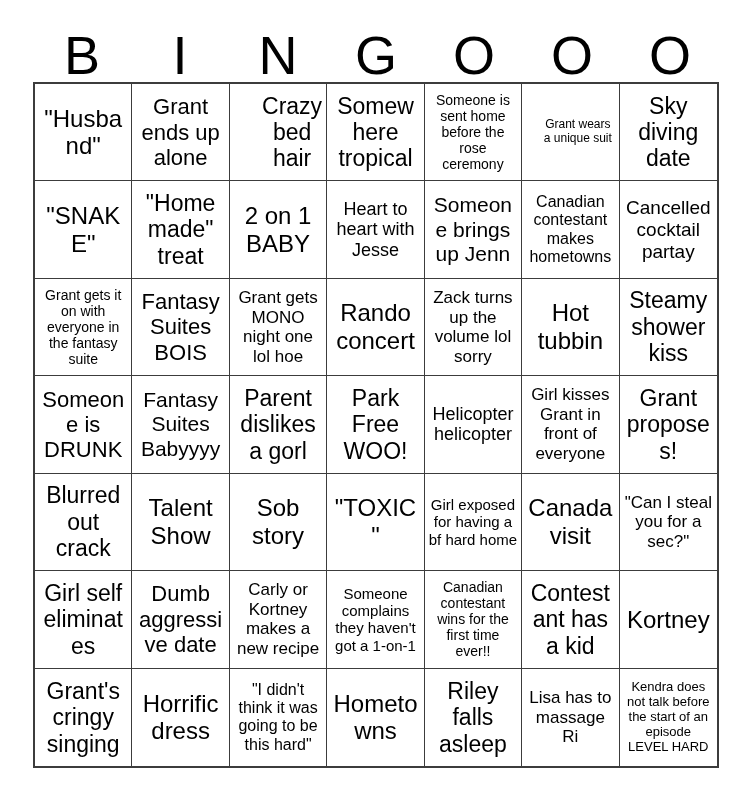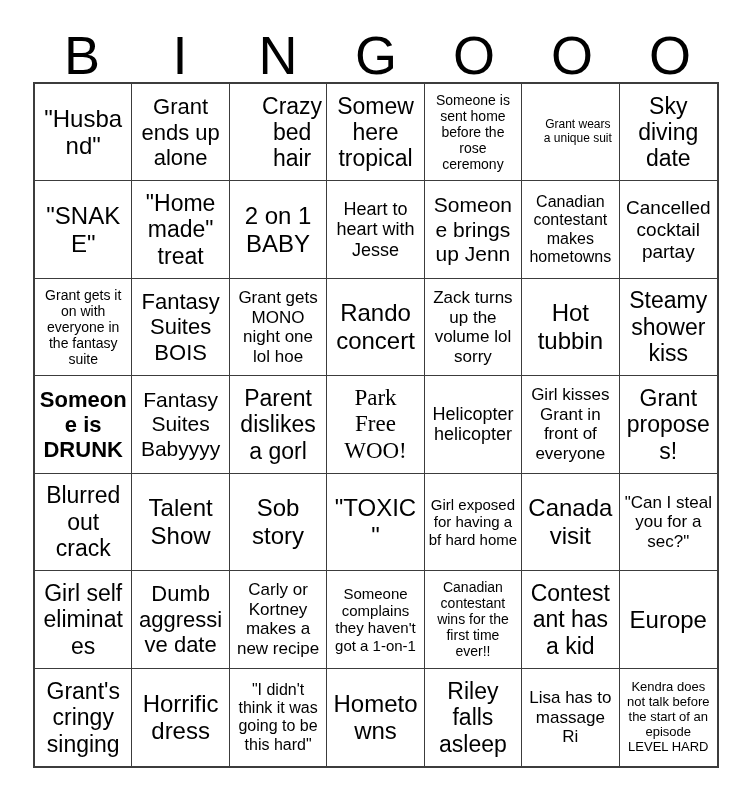--- a/index.html
+++ b/index.html
@@ -142,30 +142,30 @@
       <div class="cell">
         <span class="cell-text" style="font-size: 17px;">Zack turns up the volume lol sorry</span>
       </div>
       <div class="cell">
         <span class="cell-text" style="font-size: 24px;">Hot tubbin</span>
       </div>
       <div class="cell">
         <span class="cell-text" style="font-size: 23px;">Steamy shower kiss</span>
       </div>
       <div class="cell">
-        <span class="cell-text" style="font-size: 22px; font-weight: bold;">Someone is DRUNK</span>
+        <span class="cell-text" style="font-size: 22px;">Someone is DRUNK</span>
       </div>
       <div class="cell">
         <span class="cell-text" style="font-size: 21px;">Fantasy Suites Babyyyy</span>
       </div>
       <div class="cell">
         <span class="cell-text" style="font-size: 23px;">Parent dislikes a gorl</span>
       </div>
       <div class="cell">
-        <span class="cell-text" style="font-size: 23px; font-family: Liberation Serif, serif;">Park Free WOO!</span>
+        <span class="cell-text" style="font-size: 23px;">Park Free WOO!</span>
       </div>
       <div class="cell">
         <span class="cell-text" style="font-size: 18px;">Helicopter helicopter</span>
       </div>
       <div class="cell">
         <span class="cell-text" style="font-size: 17px;">Girl kisses Grant in front of everyone</span>
       </div>
       <div class="cell">
         <span class="cell-text" style="font-size: 23px;">Grant proposes!</span>
       </div>
@@ -202,21 +202,21 @@
       <div class="cell">
         <span class="cell-text" style="font-size: 15px;">Someone complains they haven't got a 1-on-1</span>
       </div>
       <div class="cell">
         <span class="cell-text" style="font-size: 14px;">Canadian contestant wins for the first time ever!!</span>
       </div>
       <div class="cell">
         <span class="cell-text" style="font-size: 23px;">Contestant has a kid</span>
       </div>
       <div class="cell">
-        <span class="cell-text" style="font-size: 24px;">Europe</span>
+        <span class="cell-text" style="font-size: 24px;">Kortney</span>
       </div>
       <div class="cell">
         <span class="cell-text" style="font-size: 23px;">Grant's cringy singing</span>
       </div>
       <div class="cell">
         <span class="cell-text" style="font-size: 24px;">Horrific dress</span>
       </div>
       <div class="cell">
         <span class="cell-text" style="font-size: 16px;">"I didn't think it was going to be this hard"</span>
       </div>

